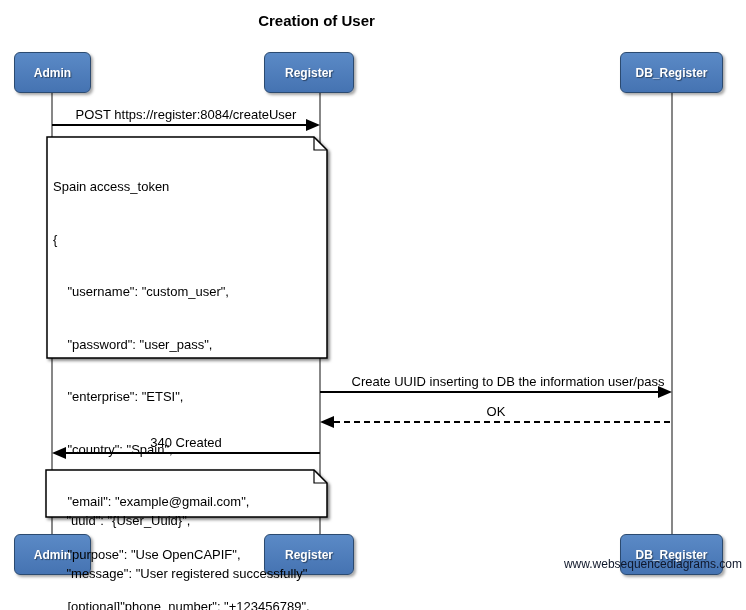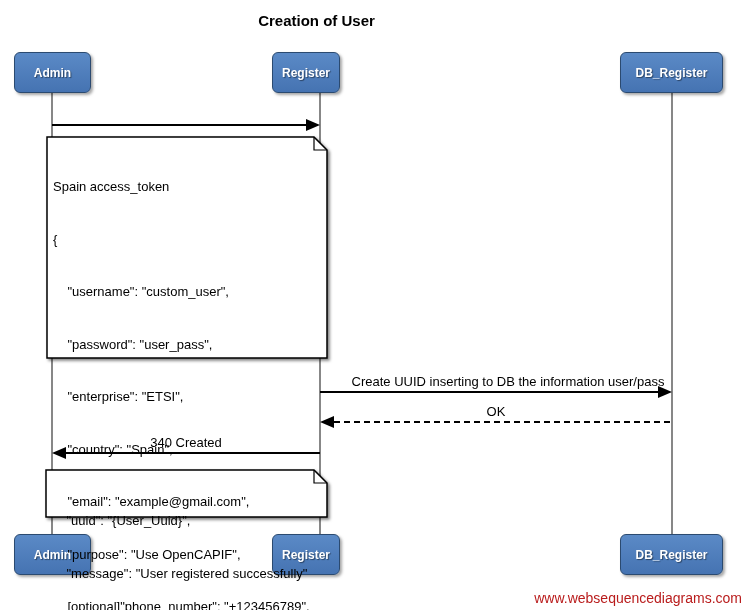--- a/index.html
+++ b/index.html
@@ -22,36 +22,36 @@
     position:absolute;height:41px;border-radius:6px;
     background:linear-gradient(#5b8ac6,#4573b2);
     border:1.5px solid #2b4a70;
     box-shadow:2px 2px 3px rgba(0,0,0,0.35);
     display:flex;align-items:center;justify-content:center;
     color:#fff;font-weight:bold;font-size:12px;
     text-shadow:1px 1px 1px rgba(0,0,0,0.45);
     box-sizing:border-box;
   }
   .a-admin{left:14px;width:77px;}
-  .a-register{left:272px;width:68px;}
+  .a-register{left:264px;width:90px;}
   .a-db{left:620px;width:103px;}
   .row-top{top:52px;}
   .row-bottom{top:534px;}
   .msg-label{
     position:absolute;text-align:center;font-size:13px;white-space:nowrap;
   }
   .lbl-1{left:52px;width:268px;top:107px;}
   .lbl-2{left:320px;width:352px;top:374px;margin-left:12px;}
   .lbl-3{left:320px;width:352px;top:404px;}
   .lbl-4{left:52px;width:268px;top:435px;}
   .note-text{position:absolute;font-size:13px;line-height:17.5px;white-space:pre;}
   .nt-1{left:53px;top:143px;width:270px;}
   .nt-2{left:52px;top:477px;width:270px;}
   .watermark{
-    position:absolute;top:590px;right:4px;font-size:14px;color:#b91c1c;
+    position:absolute;top:557px;right:4px;font-size:12px;color:#0f172a;
   }
 </style>
 </head>
 <body>
 
 <div id="canvas">
 
   <div class="title">Creation of User</div>
 
   <svg class="layer" width="746" height="610" viewBox="0 0 746 610">
@@ -92,20 +92,21 @@
   <div class="actor a-admin row-bottom">
     <span>Admin</span>
   </div>
   <div class="actor a-register row-bottom">
     <span>Register</span>
   </div>
   <div class="actor a-db row-bottom">
     <span>DB_Register</span>
   </div>
 
+  <div class="msg-label lbl-1">POST https://register:8084/createUser</div>
   <div class="msg-label lbl-2">Create UUID inserting to DB the information user/pass</div>
   <div class="msg-label lbl-3">OK</div>
   <div class="msg-label lbl-4">340 Created</div>
 
   <div class="note-text nt-1">
     <div>Spain access_token</div>
     <div>{</div>
     <div>    "username": "custom_user",</div>
     <div>    "password": "user_pass",</div>
     <div>    "enterprise": "ETSI",</div>

